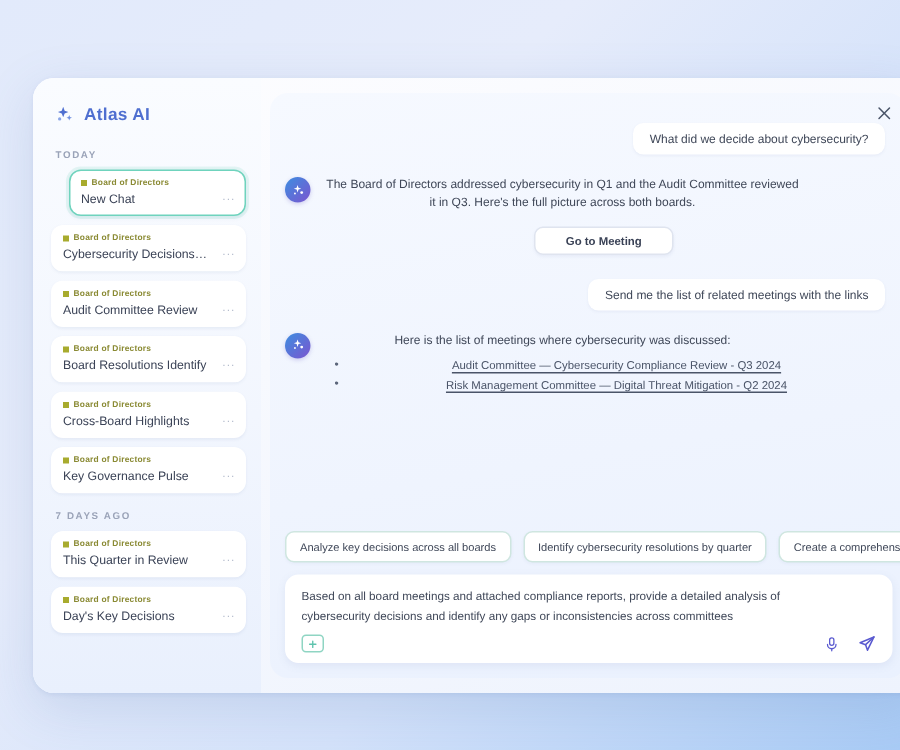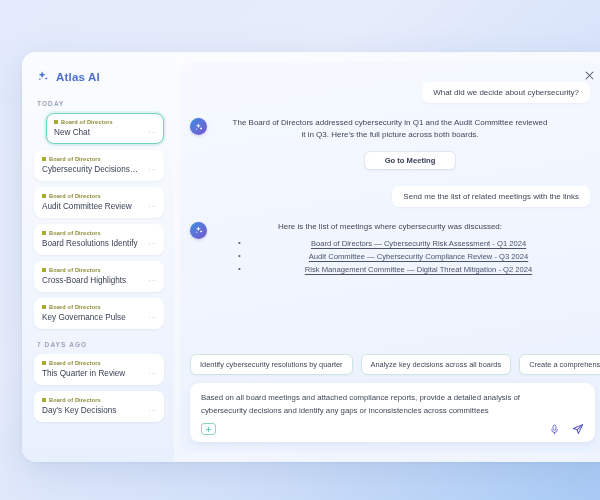--- a/index.html
+++ b/index.html
@@ -121,21 +121,21 @@
   }
   .msg-user-wrap { display: flex; justify-content: flex-end; margin-bottom: 14px; }
   .msg-user {
     background: #ffffff;
     border-radius: 7px;
     padding: 6px 11px;
     font-size: 8px; color: #3f4758;
     box-shadow: 0 1px 2px rgba(100,120,170,.08);
     max-width: 230px;
   }
-  .msg-ai { display: flex; gap: 23px; margin-bottom: 12px; align-items: flex-start; }
+  .msg-ai { display: flex; gap: 8px; margin-bottom: 12px; align-items: flex-start; }
   .avatar {
     width: 17px; height: 17px; flex: 0 0 auto; border-radius: 50%;
     background: linear-gradient(135deg,#3d8ee0 0%, #7b55cf 100%);
     display: flex; align-items: center; justify-content: center;
     margin-top: 1px;
     box-shadow: 0 1px 3px rgba(90,80,190,.25);
   }
   .ai-body { flex: 1 1 auto; }
   .ai-text { font-size: 8px; color: #3f4758; line-height: 1.55; max-width: 320px; }
   .goto-btn {
@@ -344,32 +344,31 @@
         <div class="avatar">
           <svg viewBox="0 0 16 16" width="10" height="10">
             <path d="M7 2 L8 5 L11 6 L8 7 L7 10 L6 7 L3 6 L6 5 Z" fill="#ffffff"></path>
             <circle cx="11.4" cy="10.2" r="1.5" fill="#ffffff"></circle>
             <circle cx="4.2" cy="11.2" r="1" fill="#ffffff"></circle>
           </svg>
         </div>
         <div class="ai-body">
           <div class="ai-text">Here is the list of meetings where cybersecurity was discussed:</div>
           <ul class="link-list">
-            <li><a>Board of Directors — Cybersecurity Risk Assessment - Q1 2024</a></li>
             <li><a>Audit Committee — Cybersecurity Compliance Review - Q3 2024</a></li>
             <li><a>Risk Management Committee — Digital Threat Mitigation - Q2 2024</a></li>
           </ul>
         </div>
       </div>
 
     </div>
 
     <div class="chips">
+      <div class="chip">Analyze key decisions across all boards</div>
       <div class="chip">Identify cybersecurity resolutions by quarter</div>
-      <div class="chip">Analyze key decisions across all boards</div>
       <div class="chip">Create a comprehensive cross-board su</div>
     </div>
 
     <div class="composer">
       <div class="composer-text">Based on all board meetings and attached compliance reports, provide a detailed analysis of cybersecurity decisions and identify any gaps or inconsistencies across committees</div>
       <div class="composer-row">
         <div class="attach-btn">
           <svg viewBox="0 0 10 10" width="7" height="7">
             <line x1="5" y1="2" x2="5" y2="8" stroke="#5fc4ad" stroke-width="1.3" stroke-linecap="round"></line>
             <line x1="2" y1="5" x2="8" y2="5" stroke="#5fc4ad" stroke-width="1.3" stroke-linecap="round"></line>

